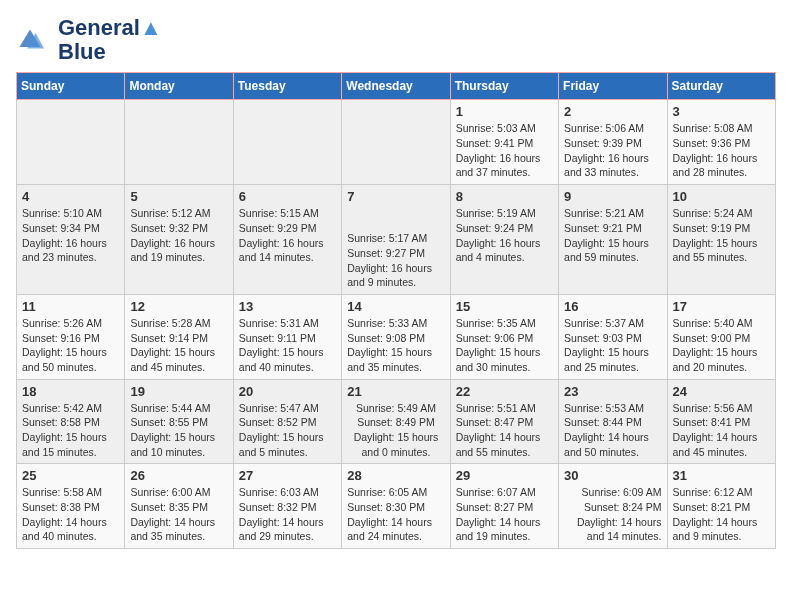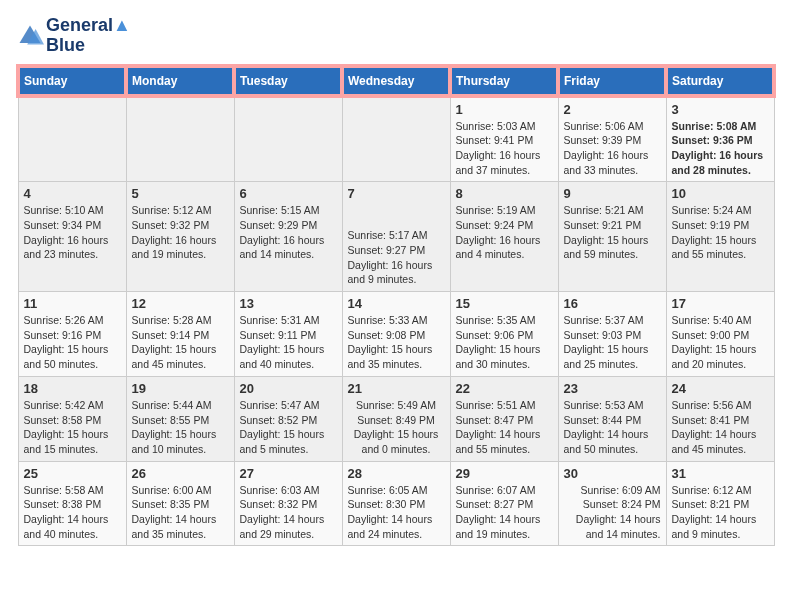--- a/index.html
+++ b/index.html
@@ -14,24 +14,25 @@
       display: flex;
       justify-content: space-between;
       align-items: flex-start;
       margin-bottom: 8px;
     }
     .logo {
       display: flex;
       align-items: center;
     }
     .logo-text {
-      font-size: 18px;
+      font-size: 22px;
       font-weight: bold;
       color: #1a3a6b;
       line-height: 1.1;
+      margin-left: 12px;
     }
     .logo-text span {
       color: #4a90d9;
     }
     .logo-icon {
       width: 28px;
       height: 28px;
       margin-right: 2px;
     }
     .title-block {
@@ -51,21 +52,21 @@
       border-collapse: collapse;
       font-size: 11px;
     }
     .calendar thead th {
       background: #2a6ebb;
       color: #fff;
       padding: 6px 4px;
       text-align: left;
       font-size: 12px;
       font-weight: bold;
-      border: 4px solid #fca5a5;
+      border: 1px solid #fca5a5;
     }
     .calendar tbody td {
       border: 1px solid #ccc;
       vertical-align: top;
       padding: 4px 5px;
       width: 108px;
       min-height: 80px;
       height: 80px;
     }
     .calendar tbody tr:nth-child(odd) td {
@@ -137,21 +138,21 @@
         </td>
         <td>
           <span class="day-number">2</span>
           <div class="day-info" style="white-space: pre-line;">Sunrise: 5:06 AM
 Sunset: 9:39 PM
 Daylight: 16 hours
 and 33 minutes.</div>
         </td>
         <td>
           <span class="day-number">3</span>
-          <div class="day-info" style="white-space: pre-line; font-weight: bold;">Sunrise: 5:08 AM
+          <div class="day-info" style="white-space: pre-line;">Sunrise: 5:08 AM
 Sunset: 9:36 PM
 Daylight: 16 hours
 and 28 minutes.</div>
         </td>
       </tr>
       <tr>
         <td>
           <span class="day-number">4</span>
           <div class="day-info" style="white-space: pre-line;">Sunrise: 5:10 AM
 Sunset: 9:34 PM

